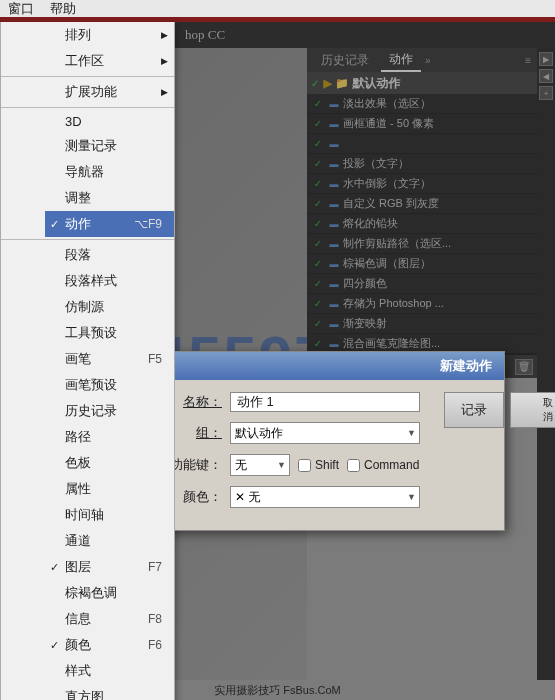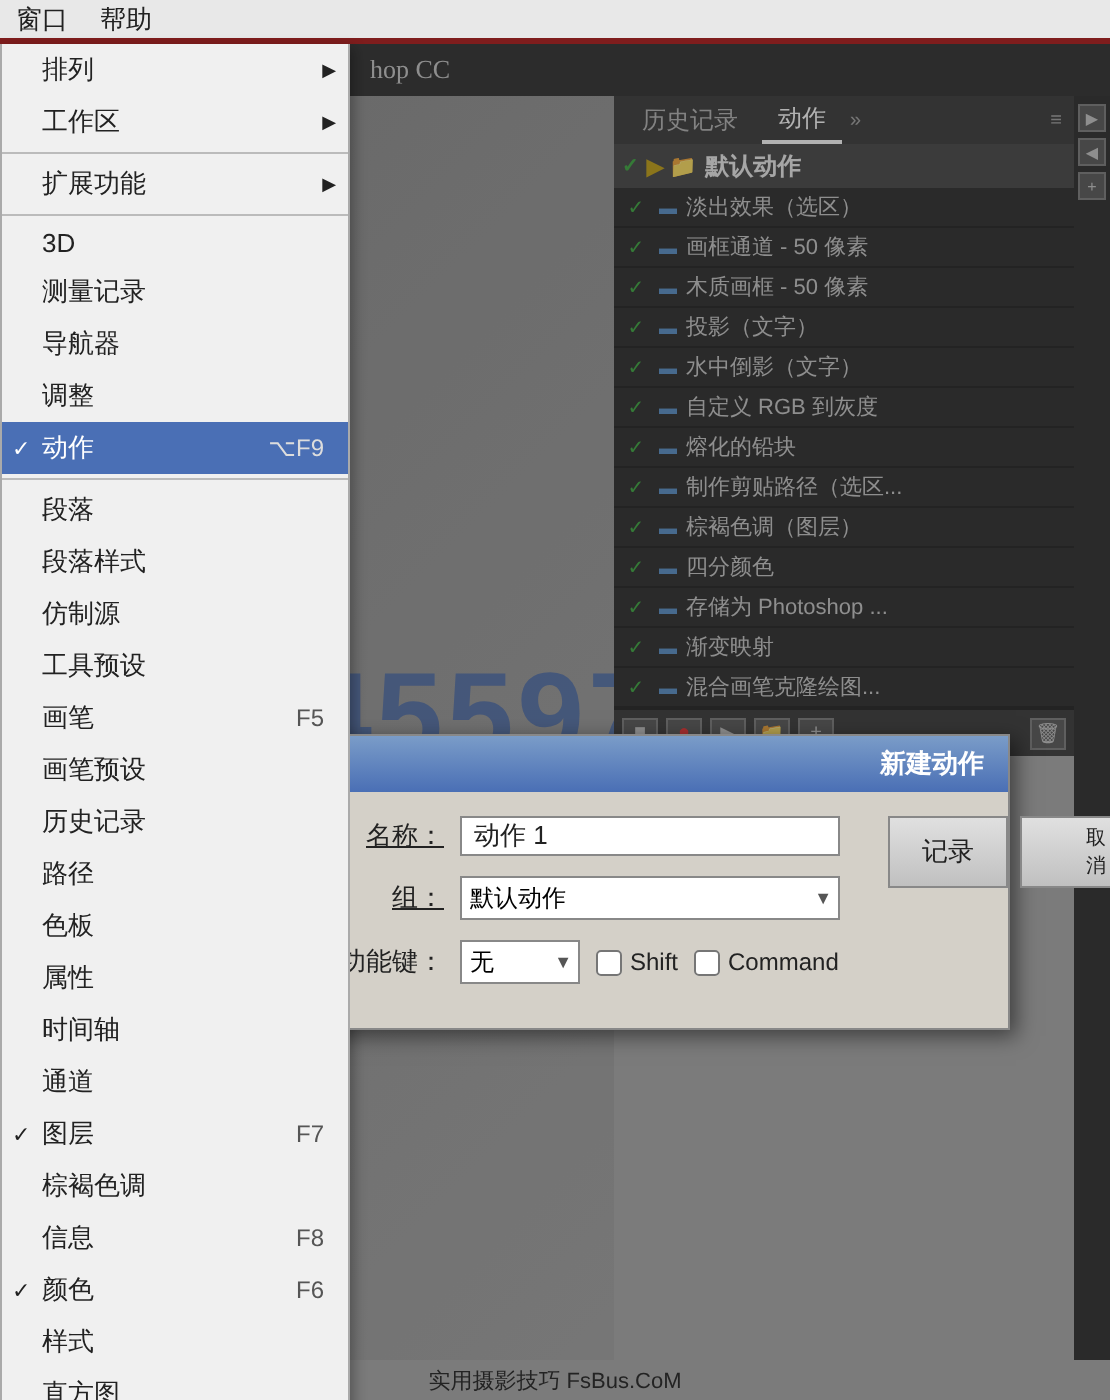--- a/index.html
+++ b/index.html
@@ -15,21 +15,21 @@
 
     
     .menu-bar {
       width: 100%;
       height: 22px;
       background: #e8e8e8;
       display: flex;
       align-items: center;
       padding: 0 8px;
       gap: 16px;
-      border-bottom: 3px solid #7f1d1d;
+      border-bottom: 5px solid #7f1d1d;
       position: relative;
       z-index: 100;
     }
     .menu-bar-item {
       font-size: 13px;
       color: #222;
       cursor: pointer;
     }
 
     
@@ -55,20 +55,21 @@
     .menu-item {
       padding: 4px 12px 4px 20px;
       display: flex;
       justify-content: space-between;
       align-items: center;
       cursor: pointer;
       white-space: nowrap;
       font-size: 13px;
       color: #222;
       position: relative;
+      margin-left: 44px;
     }
     .menu-item.active-item {
       background: #4a6fb5;
       color: white;
     }
     .menu-item .check {
       position: absolute;
       left: 5px;
       font-size: 11px;
     }
@@ -646,21 +647,20 @@
         <span class="name-col">淡出效果（选区）</span>
       </div>
       <div class="actions-row">
         <span class="check-col">✓</span>
         <span class="icon-col action-icon">▬</span>
         <span class="name-col">画框通道 - 50 像素</span>
       </div>
       <div class="actions-row">
         <span class="check-col">✓</span>
         <span class="icon-col action-icon">▬</span>
-        <span class="name-col">木质画框 - 50 像素</span>
       </div>
       <div class="actions-row">
         <span class="check-col">✓</span>
         <span class="icon-col action-icon">▬</span>
         <span class="name-col">投影（文字）</span>
       </div>
       <div class="actions-row">
         <span class="check-col">✓</span>
         <span class="icon-col action-icon">▬</span>
         <span class="name-col">水中倒影（文字）</span>
@@ -753,20 +753,28 @@
                 <div class="checkbox-row">
                   <input type="checkbox" style="">
                   <span>Shift</span>
                 </div>
                 <div class="checkbox-row">
                   <input type="checkbox" style="">
                   <span>Command</span>
                 </div>
               </div>
 
+              <div class="color-row dialog-row">
+                <span class="color-label">颜色：</span>
+                <div class="color-select-wrapper">
+                  <select class="color-select">
+                    <option>✕ 无</option>
+                  </select>
+                </div>
+              </div>
             </div>
 
             <div class="dialog-buttons">
               <button class="dialog-btn-record">记录</button>
               <button class="dialog-btn-cancel">取消</button>
             </div>
           </div>
         </div>
       </div>
     </div>

